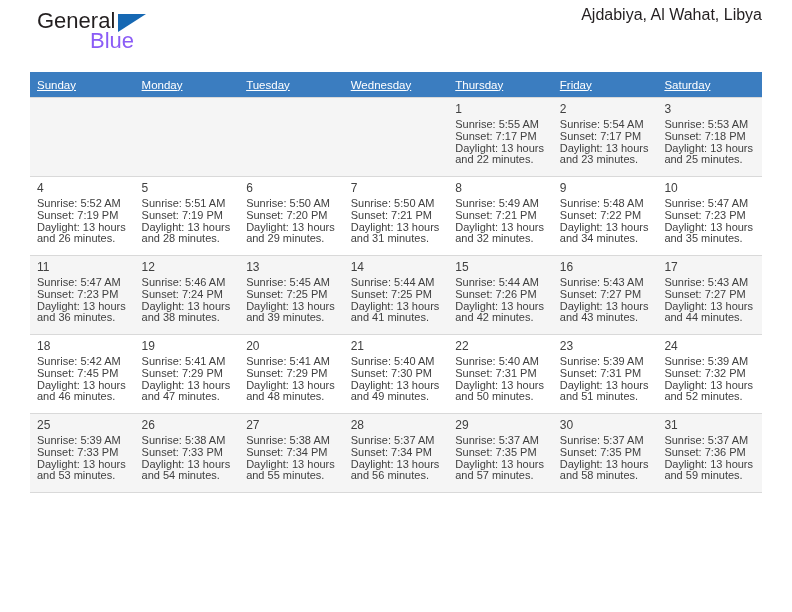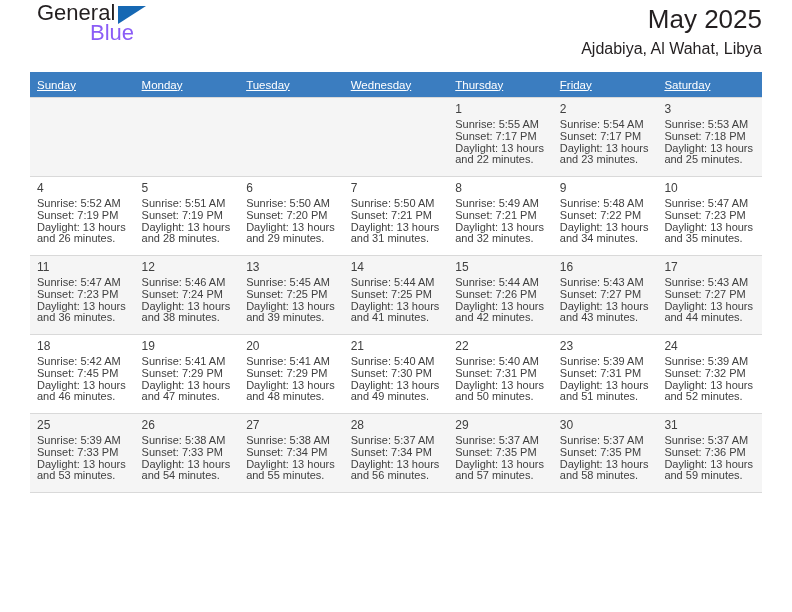--- a/index.html
+++ b/index.html
@@ -25,20 +25,21 @@
   
   .header {
     position: relative;
     height: 72px;
     display: flex;
     align-items: flex-start;
     justify-content: space-between;
   }
   .brand {
     position: relative;
+    margin-top: 8px;
     width: 140px;
     height: 52px;
   }
   .brand-general {
     position: absolute;
     left: 7px;
     top: 0px;
     font-size: 22px;
     letter-spacing: 0px;
     color: #231f20;
@@ -133,21 +134,20 @@
 
   <div class="header">
 
     <div class="brand">
       <span class="brand-general">General</span>
       <span class="brand-triangle"></span>
       <span class="brand-blue">Blue</span>
     </div>
 
     <div class="title-block">
-      <div class="cal-title">May 2025</div>
       <div class="cal-subtitle">Ajdabiya, Al Wahat, Libya</div>
     </div>
 
   </div>
 
   <table class="calendar">
     <thead>
       <tr>
         <th>Sunday</th>
         <th>Monday</th>

